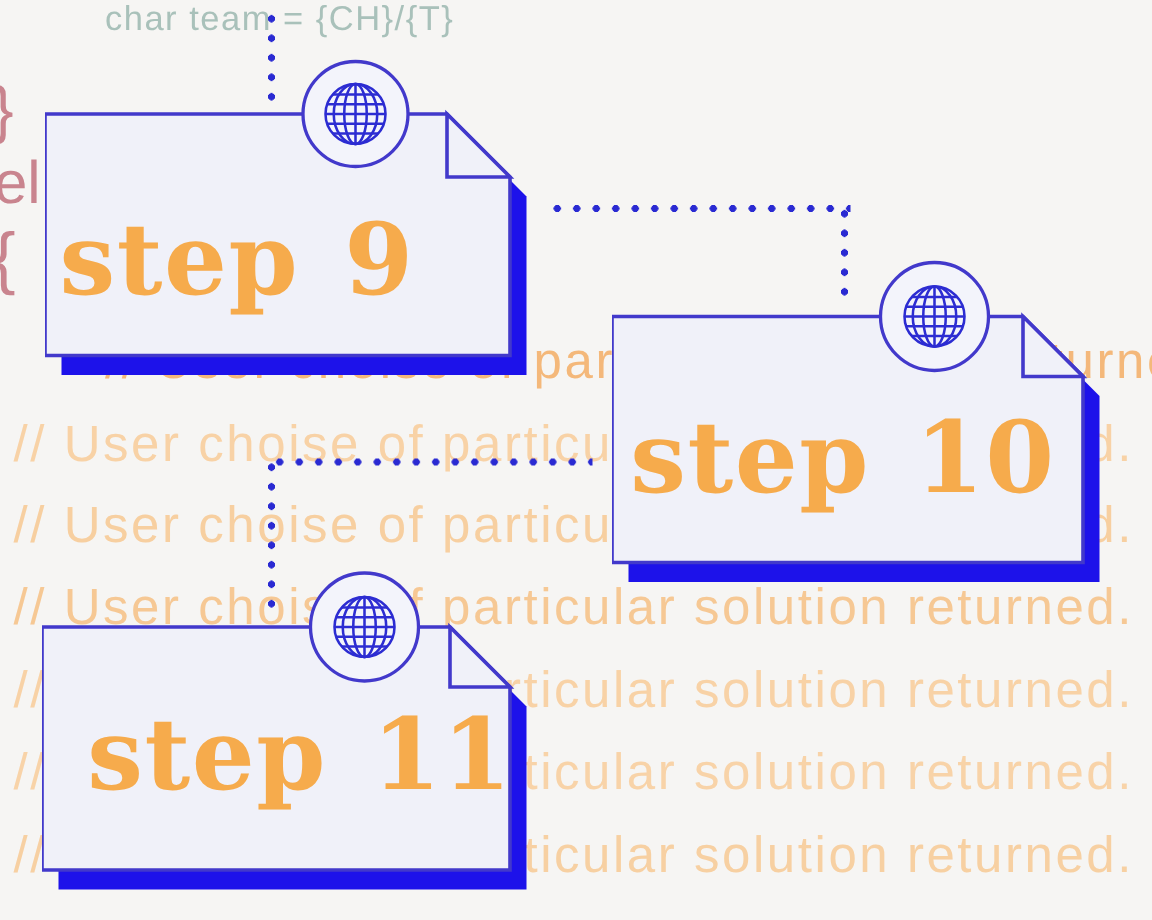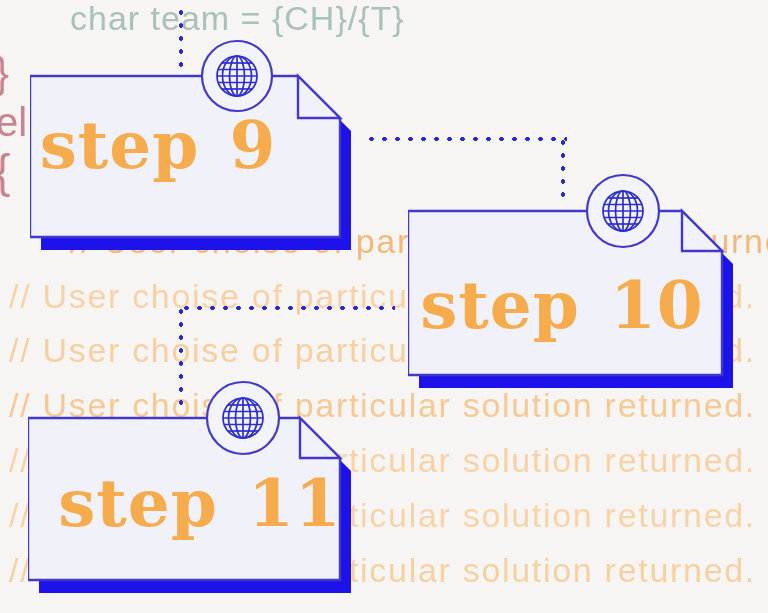--- a/index.html
+++ b/index.html
@@ -7,21 +7,21 @@
     width:768px;height:613px;
     position:relative;
     overflow:hidden;
     background:#f6f5f3;
     font-family:"Liberation Sans", sans-serif;
   }
   
   .bg-layer{position:absolute;inset:0;z-index:1;}
   .code-top{
     position:absolute;left:70px;top:-1px;
-    font-size:34px;letter-spacing:1px;white-space:nowrap;
+    font-size:23px;letter-spacing:1px;white-space:nowrap;
   }
   .code-frag{position:absolute;font-size:42px;line-height:1;white-space:nowrap;}
   .frag-0{left:-5px;top:52px;}
   .frag-1{left:-4px;top:102px;font-size:40px;}
   .frag-2{left:-5px;top:148px;font-size:46px;}
   .bg-line{
     position:absolute;left:9px;
     font-size:34px;letter-spacing:1.7px;white-space:nowrap;
   }
   .bg-line:nth-child(1){top:222px;left:70px;}
@@ -49,21 +49,21 @@
   .card svg{display:block;}
   .card-label{
     position:absolute;z-index:6;
     display:flex;align-items:center;justify-content:center;
     font-family:"DejaVu Serif", serif;
     font-weight:bold;font-size:66px;
     letter-spacing:1px;word-spacing:6px;
     color:var(--c-step-text);
     pointer-events:none;
   }
-  .label-9{left:30px;top:64px;width:256px;height:161px;}
+  .label-9{left:30px;top:92px;width:256px;height:161px;}
   .label-10{left:408px;top:223px;width:308px;height:164px;}
   .label-11{left:28px;top:422px;width:344px;height:162px;}
   .card-body{fill:var(--c-card-fill);stroke:var(--c-card-border);stroke-width:2.4;}
   .card-shadow{fill:var(--c-card-shadow);stroke:none;}
   .badge-ring{fill:var(--c-badge-fill);stroke:var(--c-card-border);stroke-width:2.2;}
   .globe{stroke:var(--c-globe);stroke-width:1.7;fill:none;}
 </style>
 </head>
 <body style="background: rgb(246, 245, 243);">
 

